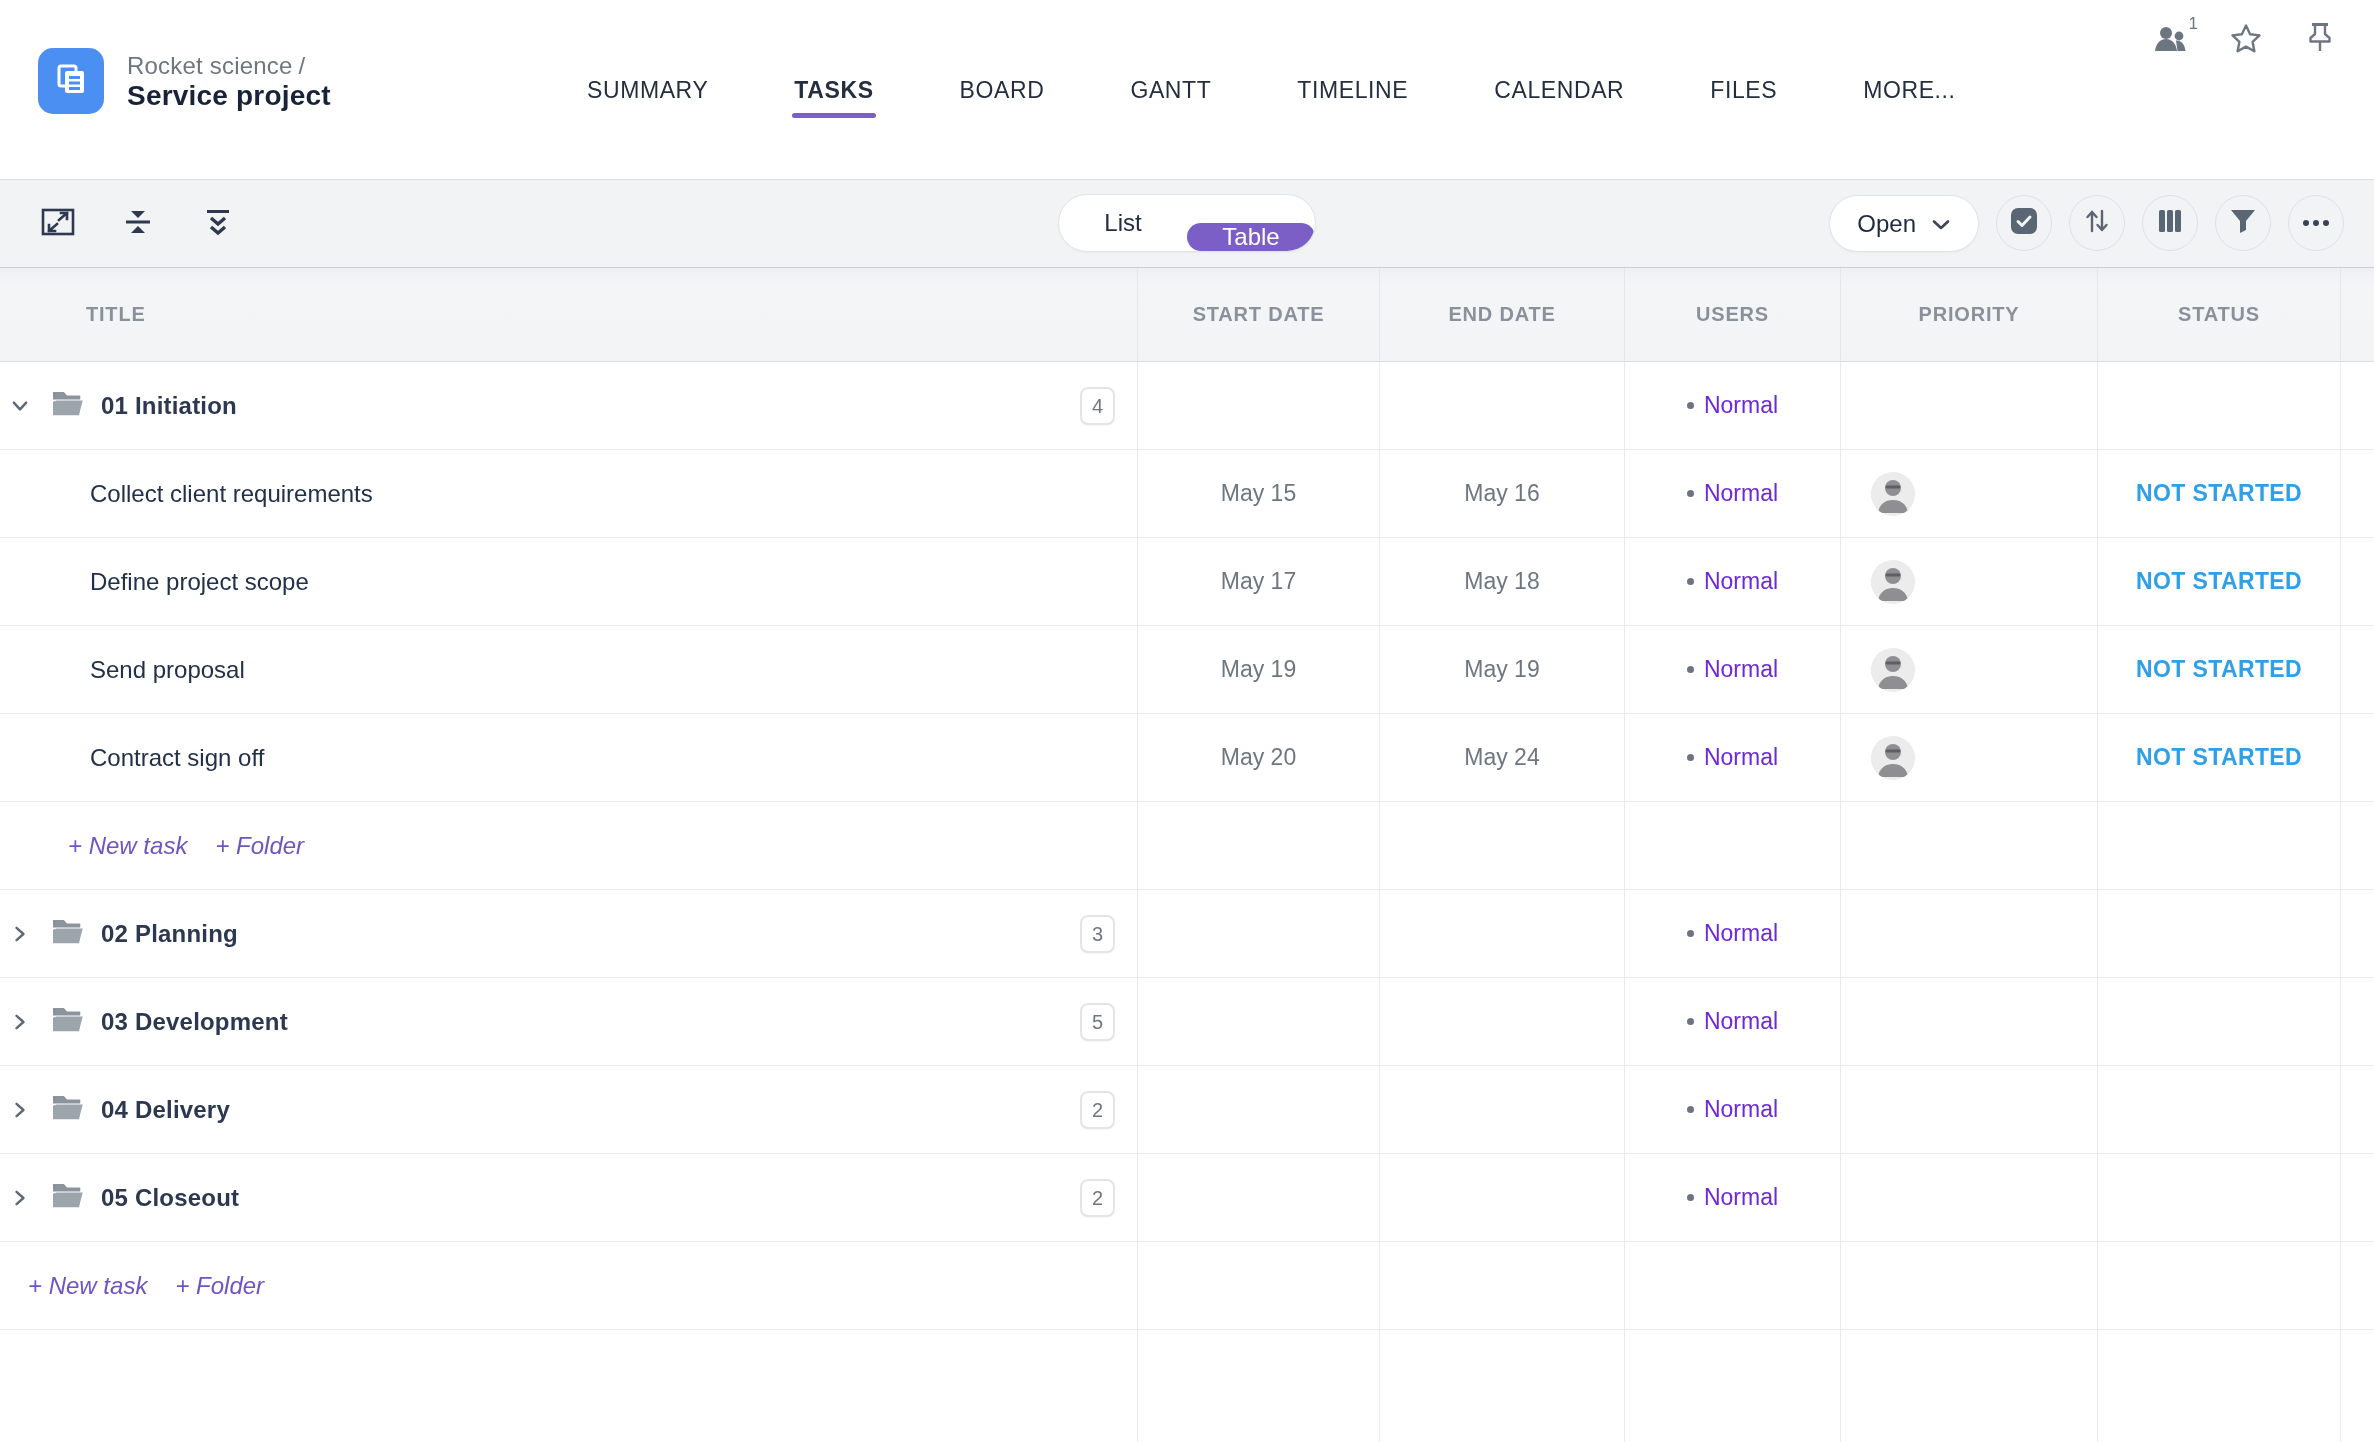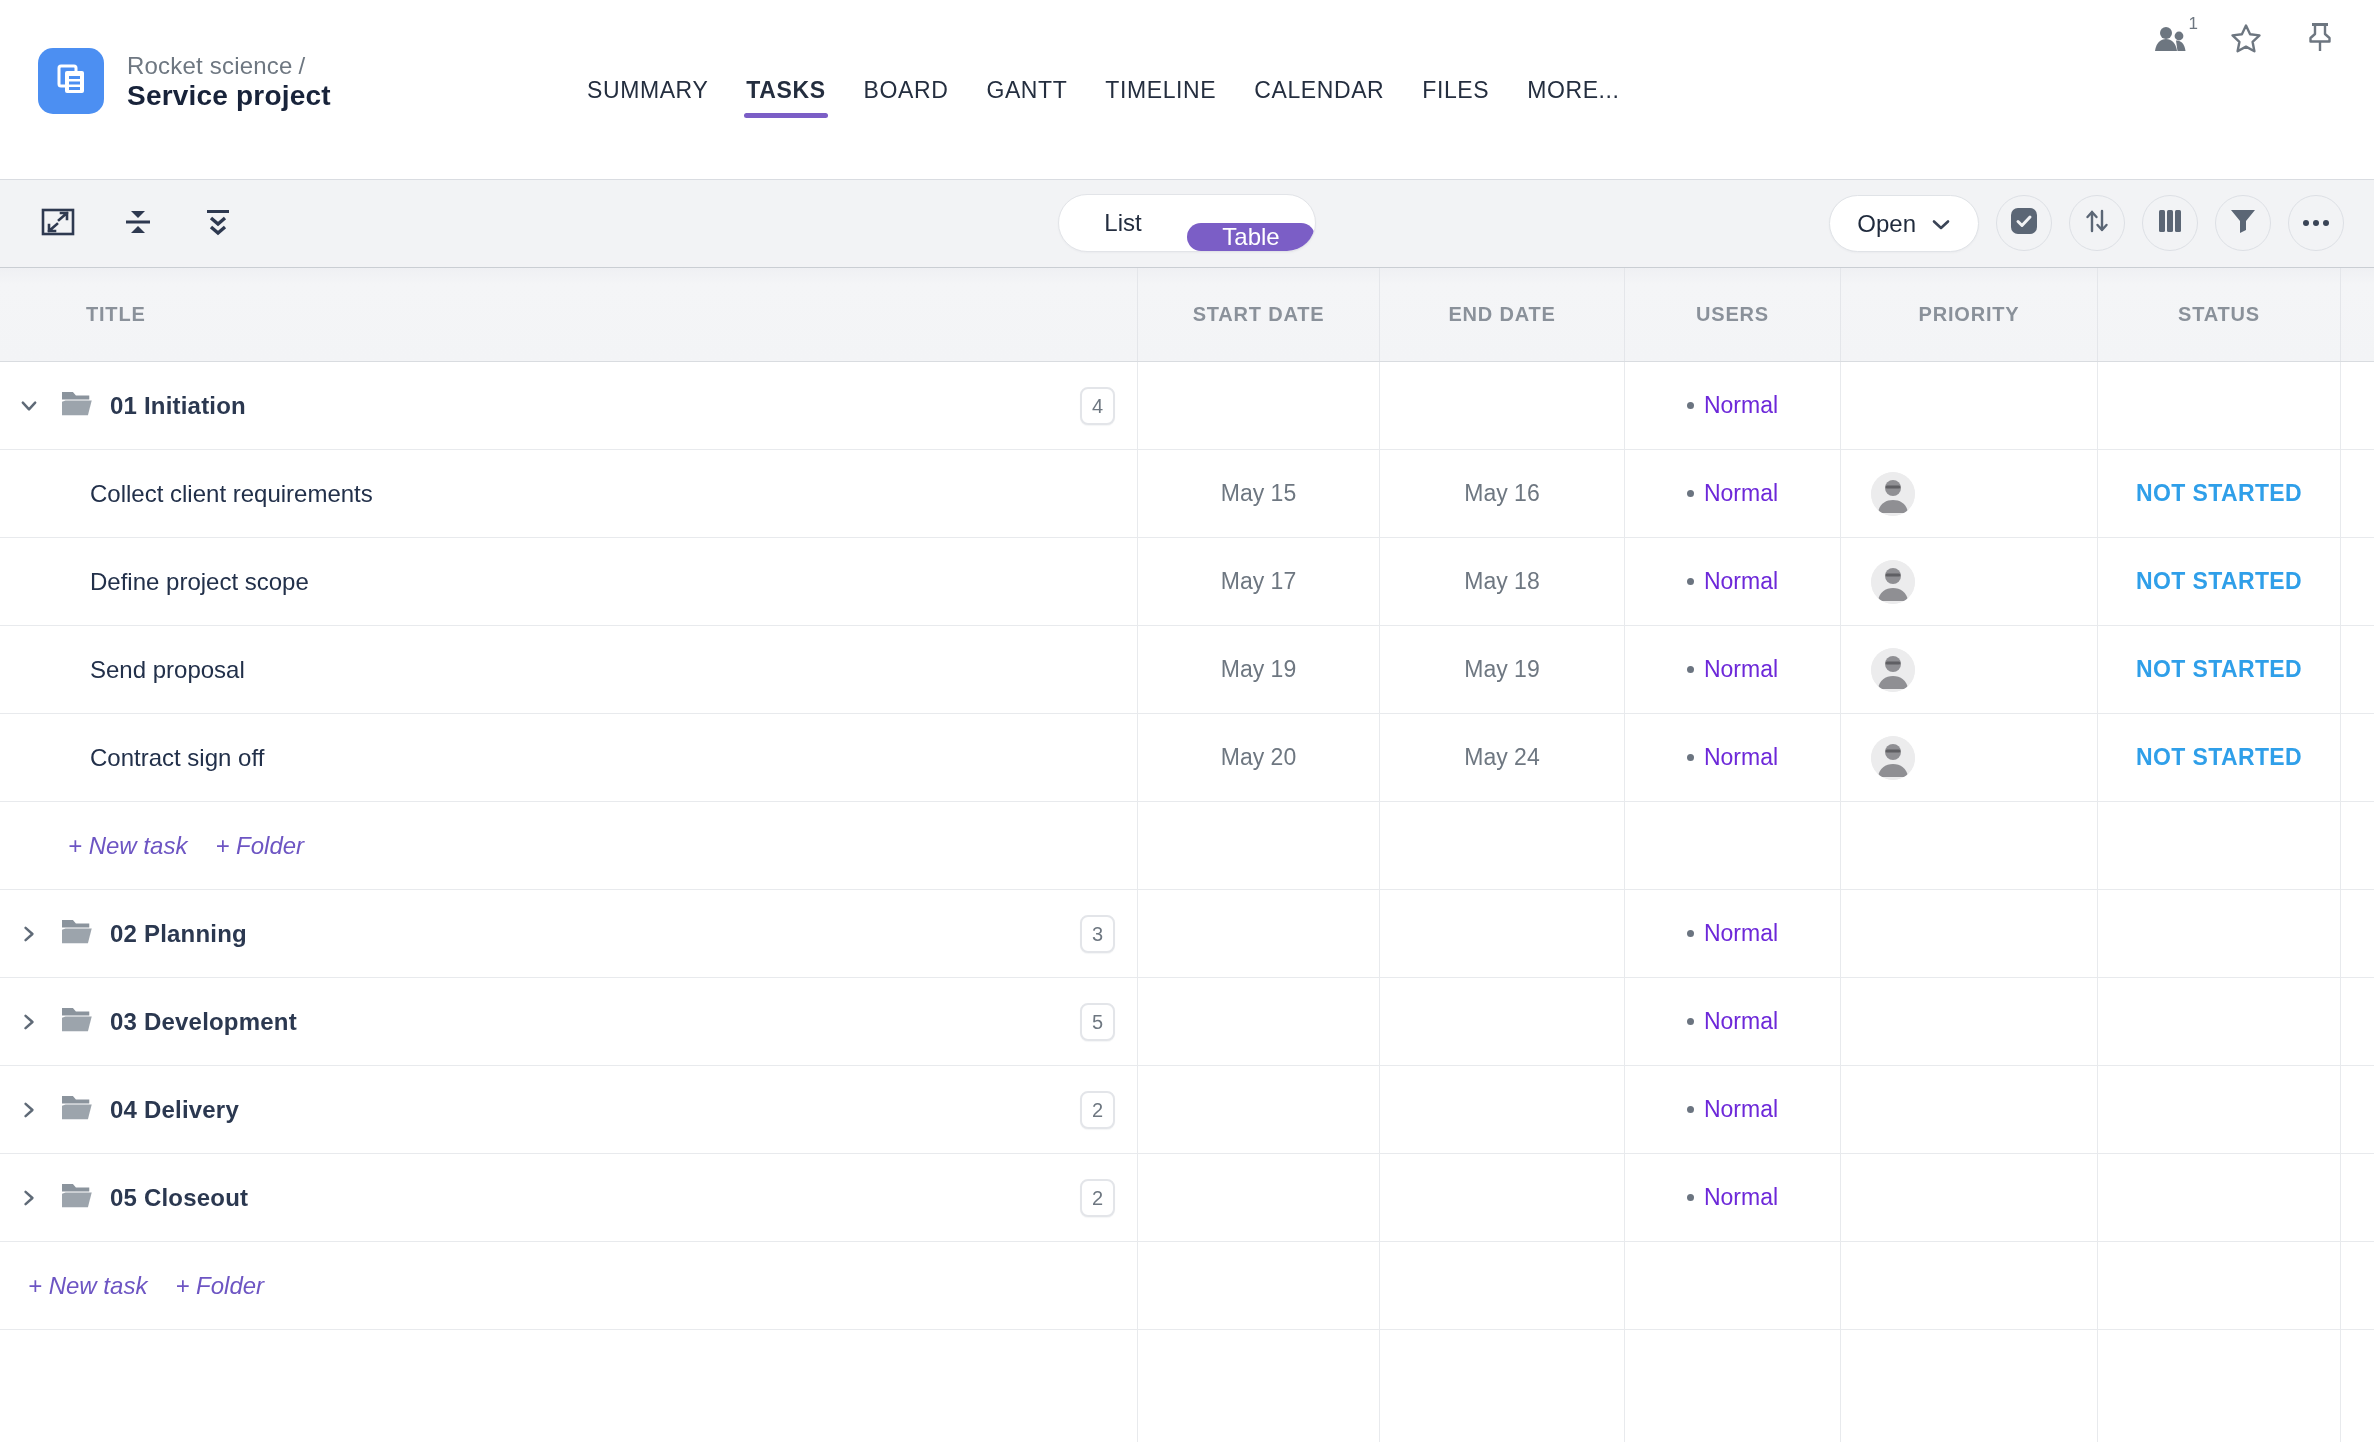--- a/index.html
+++ b/index.html
@@ -17,21 +17,21 @@
   .top-bar { position: relative; height: 180px; background:#fff; border-bottom:1px solid #d9dce1; }
   .project-logo {
     position:absolute; left:38px; top:48px; width:66px; height:66px;
     border-radius:15px; background:#4c8ff2;
     display:flex; align-items:center; justify-content:center;
   }
   .crumb { position:absolute; left:127px; top:52px; font-size:24px; color:#6e7781; letter-spacing:.2px; }
   .crumb .sep { margin-left:6px; }
   .page-title { position:absolute; left:127px; top:80px; font-size:28px; font-weight:bold; color:#18233a; letter-spacing:.2px; }
 
-  .tabs { position:absolute; left:585px; top:0; height:180px; display:flex; align-items:center; gap:34px; }
+  .tabs { position:absolute; left:585px; top:0; height:180px; display:flex; align-items:center; gap:82px; }
   .tab { position:relative; font-size:23px; color:#242e3f; letter-spacing:.6px; padding:12px 2px; cursor:default; white-space:nowrap; }
   .tab.active { font-weight:bold; }
   .tab.active::after { content:""; position:absolute; left:0; right:0; bottom:-2px; height:5px; border-radius:3px; background:#7b5ec6; }
 
   .top-actions { position:absolute; right:34px; top:18px; display:flex; align-items:flex-start; gap:34px; height:56px; }
   .ta-btn { position:relative; width:40px; height:46px; display:flex; align-items:center; justify-content:center; }
   .collab-count { position:absolute; top:-4px; right:-6px; font-size:17px; color:#6d7680; }
 
   
   .toolbar { position:relative; height:88px; background:#f2f3f5; border-bottom:1px solid #caced3; }
@@ -69,21 +69,21 @@
   .thead .hcell:first-child { justify-content:flex-start; padding-left:86px; border-left:none; }
   .thead .hcell:last-child { border-left:1px solid #e4e6ea; }
 
   .row { height:88px; border-bottom:1px solid #e8eaed; background:#fff; }
   .cell {
     height:100%; display:flex; align-items:center; justify-content:center;
     border-left:1px solid #e8eaed; font-size:23px; color:#6e7781;
   }
   .cell.title-cell { justify-content:flex-start; border-left:none; color:#22304a; }
 
-  .folder-title { padding-left:14px; gap:16px; }
+  .folder-title { padding-left:5px; gap:16px; }
   .folder-name { font-size:24px; font-weight:bold; color:#2b3850; letter-spacing:.2px; }
   .chev { width:30px; height:30px; display:flex; align-items:center; justify-content:center; }
   .chev.expanded svg { transform:rotate(90deg); }
   .count-badge {
     margin-left:auto; margin-right:22px;
     border:2px solid #e3e5e9; border-radius:8px; background:#fff;
     padding:7px 10px; font-size:20px; color:#6e7781; line-height:1;
     box-shadow:0 1px 1px rgba(40,50,70,.05);
   }
   .task-title { padding-left:90px; font-size:24px; color:#22304a; }

